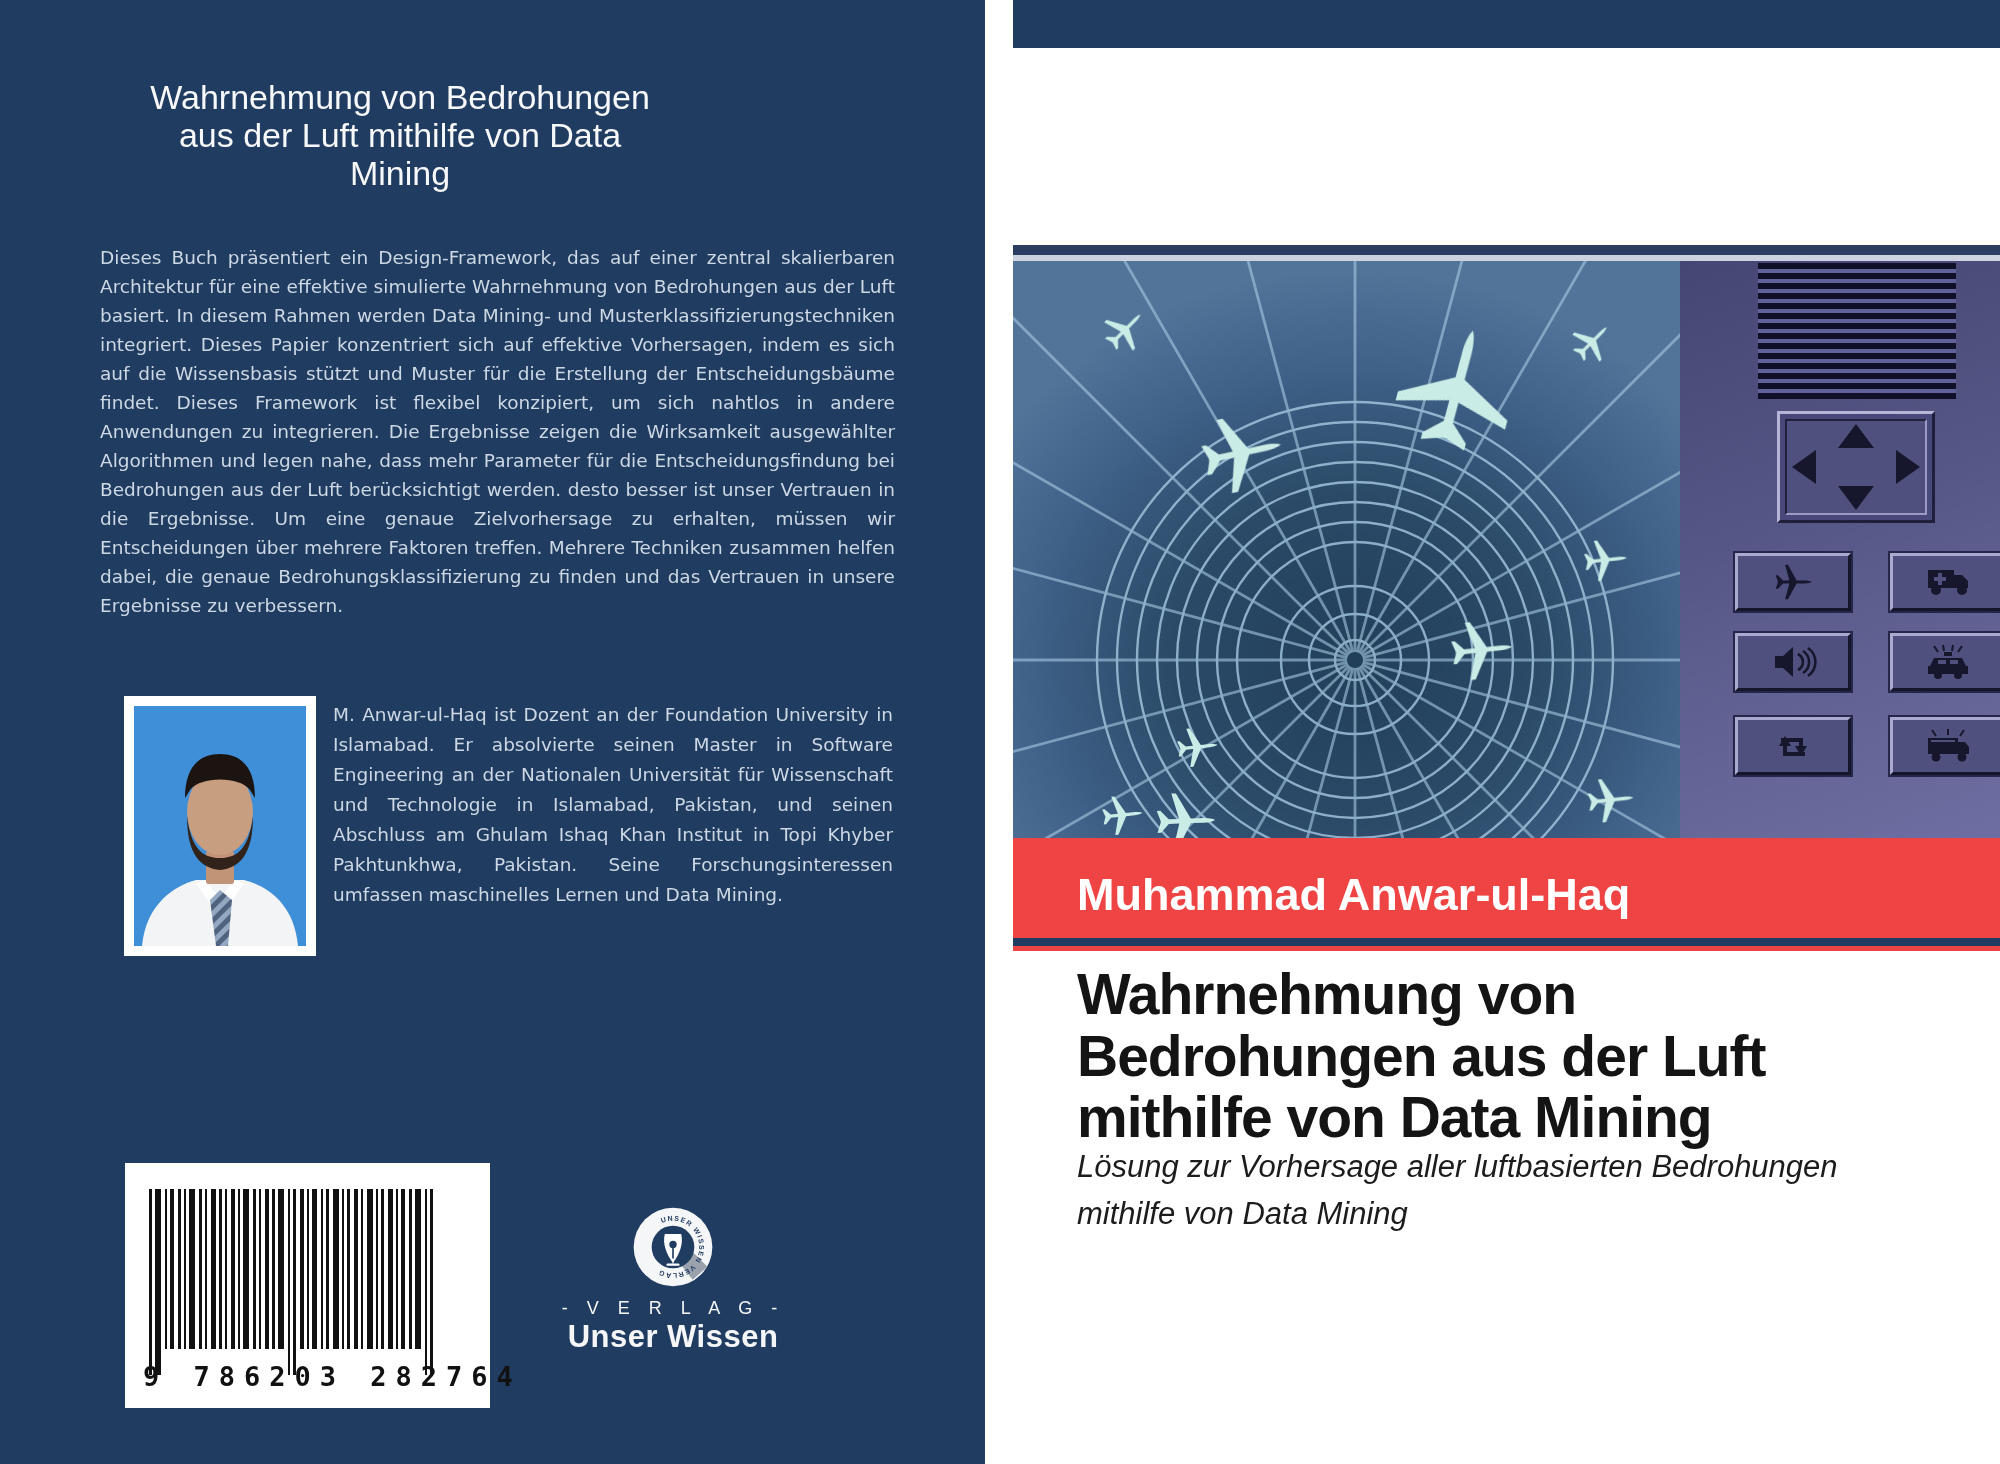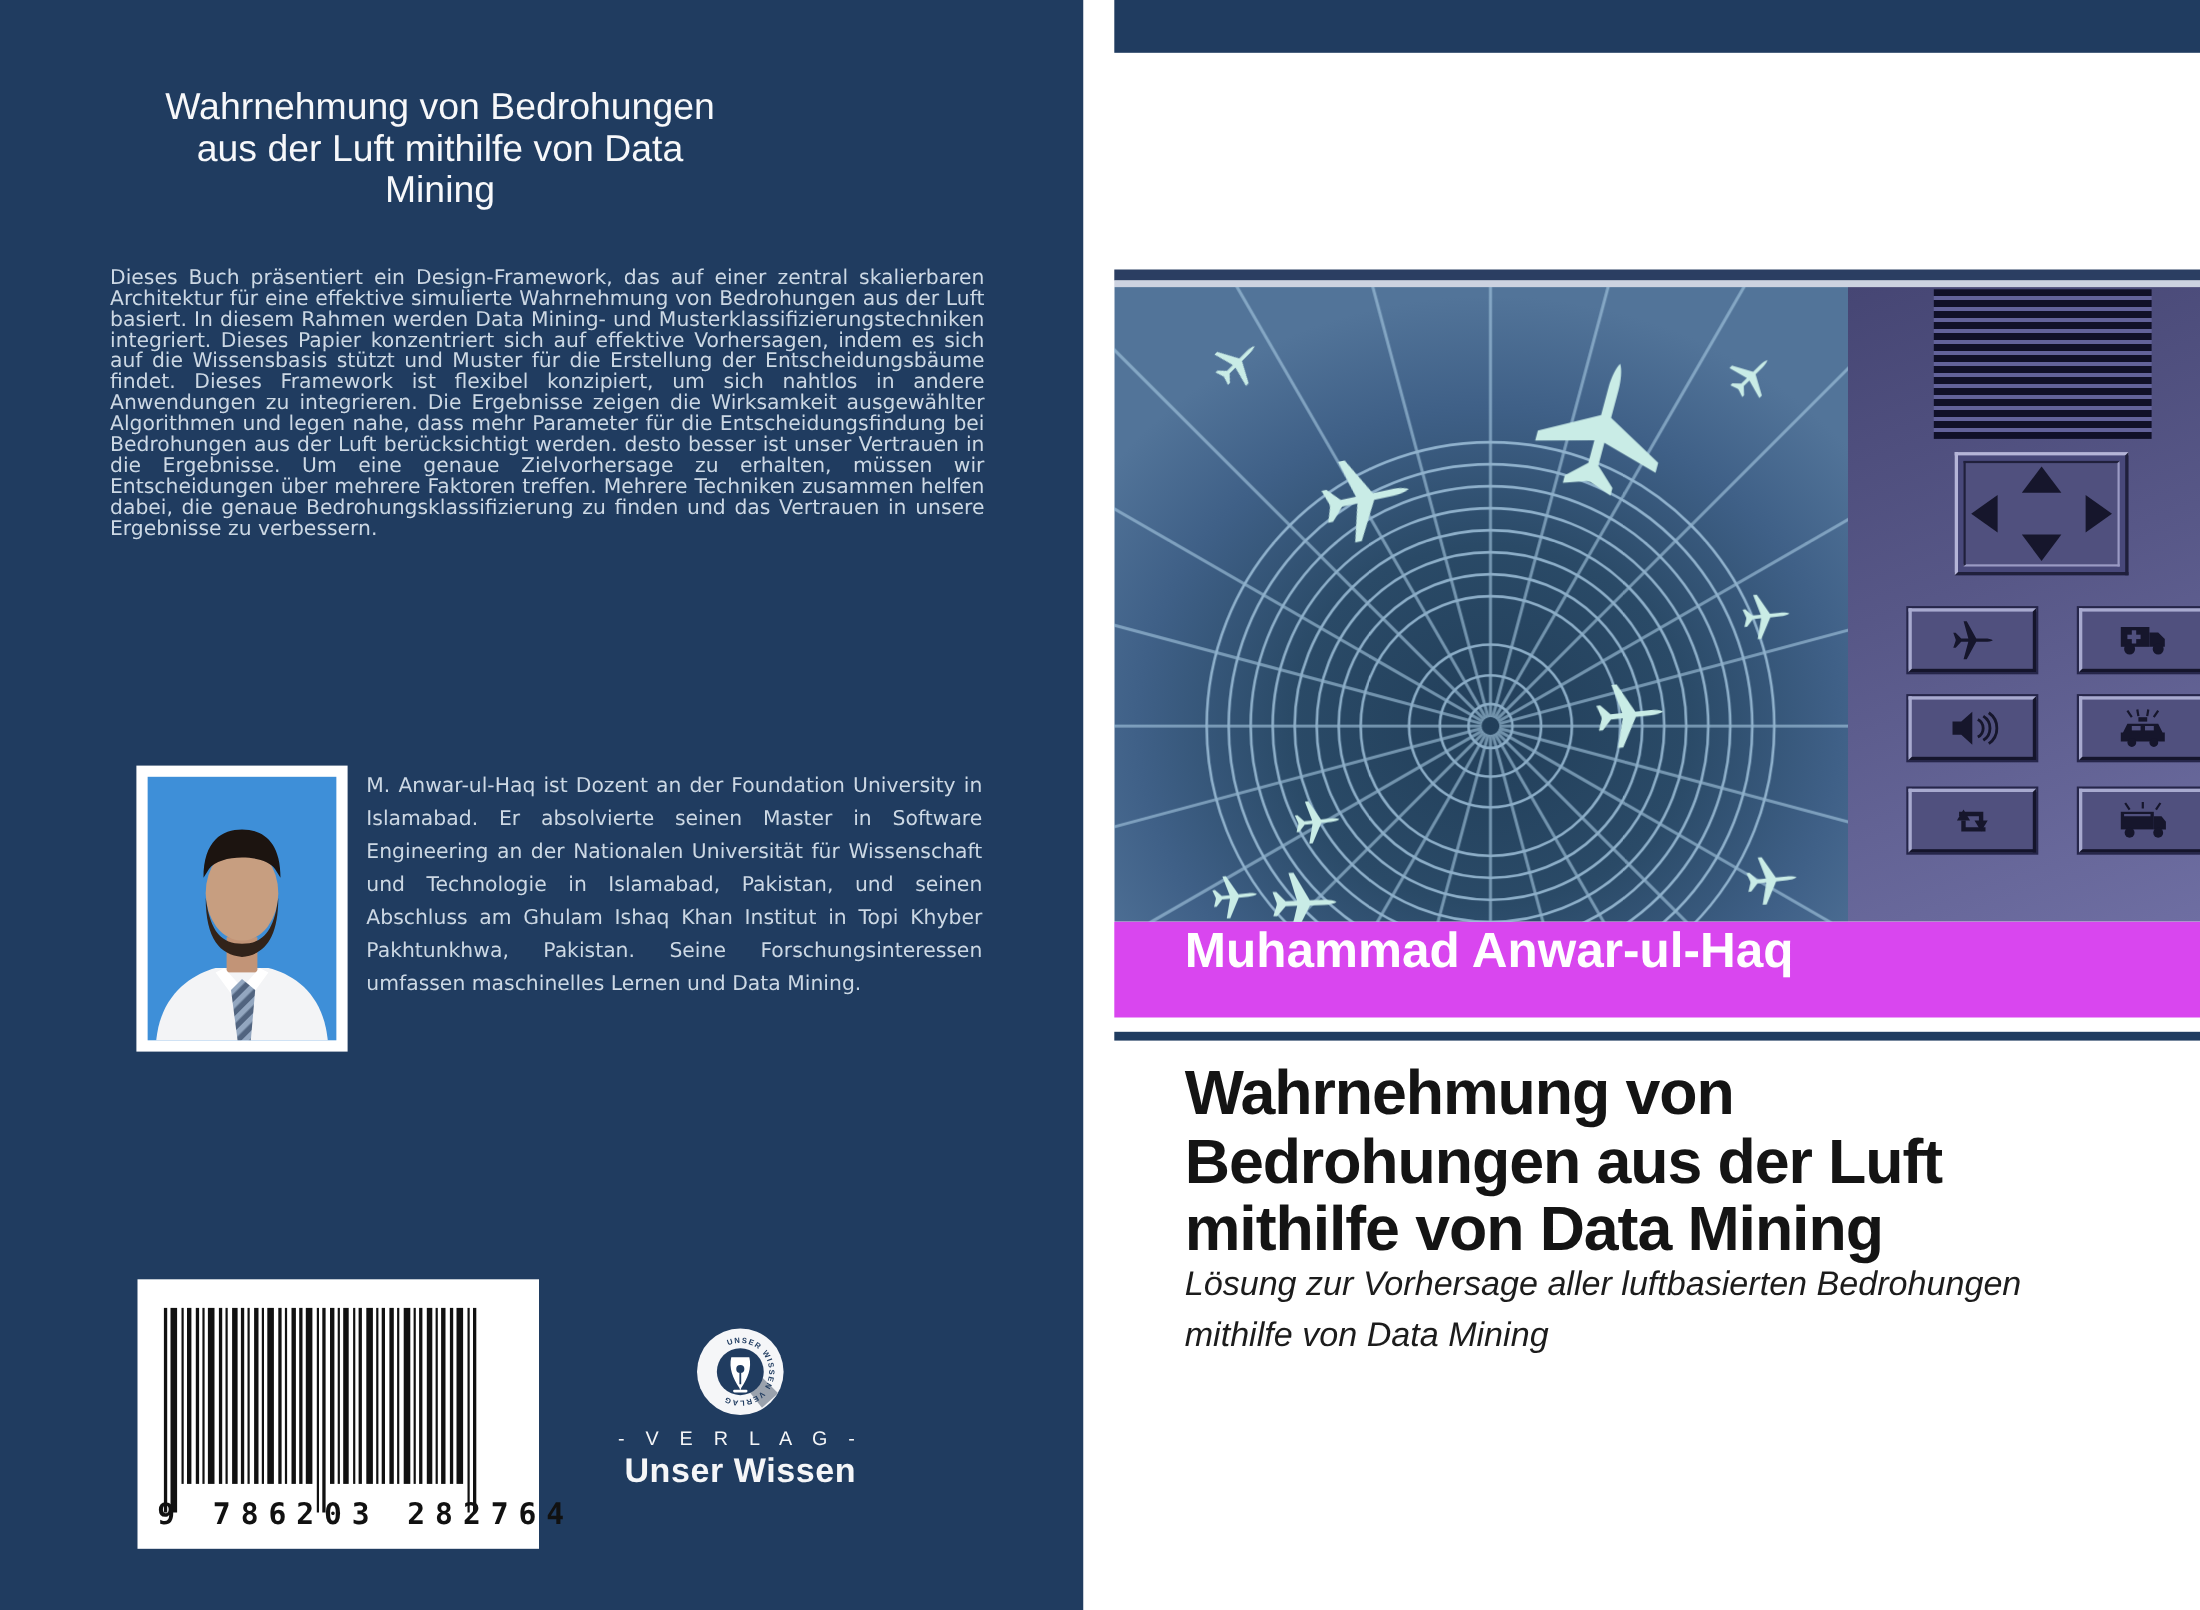--- a/index.html
+++ b/index.html
@@ -4,21 +4,21 @@
 <style>
   html,body{margin:0;padding:0;background:#777;}
   .book{position:relative;width:2000px;height:1464px;background:#ffffff;overflow:hidden;
         font-family:"DejaVu Sans",sans-serif;}
   
   .back-cover{position:absolute;left:0;top:0;width:985px;height:1464px;background:#203c60;}
   .back-title{position:absolute;left:100px;top:78px;width:600px;color:#f7f8fa;
               font-family:"Liberation Sans",sans-serif;font-weight:normal;font-size:34px;
               line-height:1.12;white-space:pre-line;letter-spacing:0px;text-align:center;}
   .back-desc{position:absolute;left:100px;top:243px;width:795px;color:#ccd8e4;
-             font-size:18.5px;line-height:19px;text-align:justify;}
+             font-size:18.5px;line-height:29px;text-align:justify;}
   .photo-frame{position:absolute;left:124px;top:696px;width:172px;height:240px;
                background:#ffffff;padding:10px;}
   .photo-frame svg{display:block;}
   .back-bio{position:absolute;left:333px;top:700px;width:560px;color:#ccd8e4;
             font-size:18.5px;line-height:30px;text-align:justify;}
   
   .barcode{position:absolute;left:125px;top:1163px;width:365px;height:245px;background:#ffffff;font-weight:bold;}
   .bars{position:absolute;left:24px;top:26px;right:24px;height:186px;display:flex;align-items:flex-start;}
   .bar{background:#111;height:160px;}
   .bar.tall{height:186px;}
@@ -47,22 +47,22 @@
          background:linear-gradient(160deg,#464674 0%,#575787 45%,#6e6ea2 100%);overflow:hidden;}
   .grille{position:absolute;left:78px;top:2px;width:198px;height:136px;
           background:repeating-linear-gradient(to bottom,#101028 0px,#101028 6px,#62629a 6px,#62629a 10px);}
   .dpad{position:absolute;left:97px;top:150px;width:152px;height:106px;background:#48487a;
         border:3px solid;border-color:#b5b5d8 #20203c #20203c #b5b5d8;}
   .dpad-inner{position:absolute;left:5px;top:5px;right:5px;bottom:5px;background:#50507e;
               border:2px solid;border-color:#20203c #9a9ac4 #9a9ac4 #20203c;}
   .pbtn{position:absolute;width:110px;height:52px;background:#50507e;
         border:3px solid;border-color:#a8aacf #15152c #15152c #a8aacf;
         box-shadow:0 0 0 2px #26264a;display:flex;align-items:center;justify-content:center;}
-  .author-band{position:absolute;left:0;top:838px;width:987px;height:87px;background:#d946ef;
-               display:flex;align-items:flex-start;}
+  .author-band{position:absolute;left:0;top:838px;width:987px;height:113px;background:#ef4444;
+               display:flex;align-items:center;}
   .author-name{margin-left:64px;color:#ffffff;font-family:"Liberation Sans",sans-serif;
                font-weight:bold;font-size:45px;letter-spacing:0px;}
   .front-rule{position:absolute;left:0;top:938px;width:987px;height:8px;background:#203c60;}
   .front-title{position:absolute;left:64px;top:964px;width:890px;color:#141414;
                font-family:"Liberation Sans",sans-serif;font-weight:bold;font-size:57px;
                line-height:1.08;letter-spacing:-1px;white-space:pre-line;}
   .front-subtitle{position:absolute;left:64px;top:1144px;width:890px;color:#1c1c1c;
                   font-style:italic;font-family:"Liberation Sans",sans-serif;font-size:31px;
                   line-height:1.5;white-space:pre-line;}
 </style>

